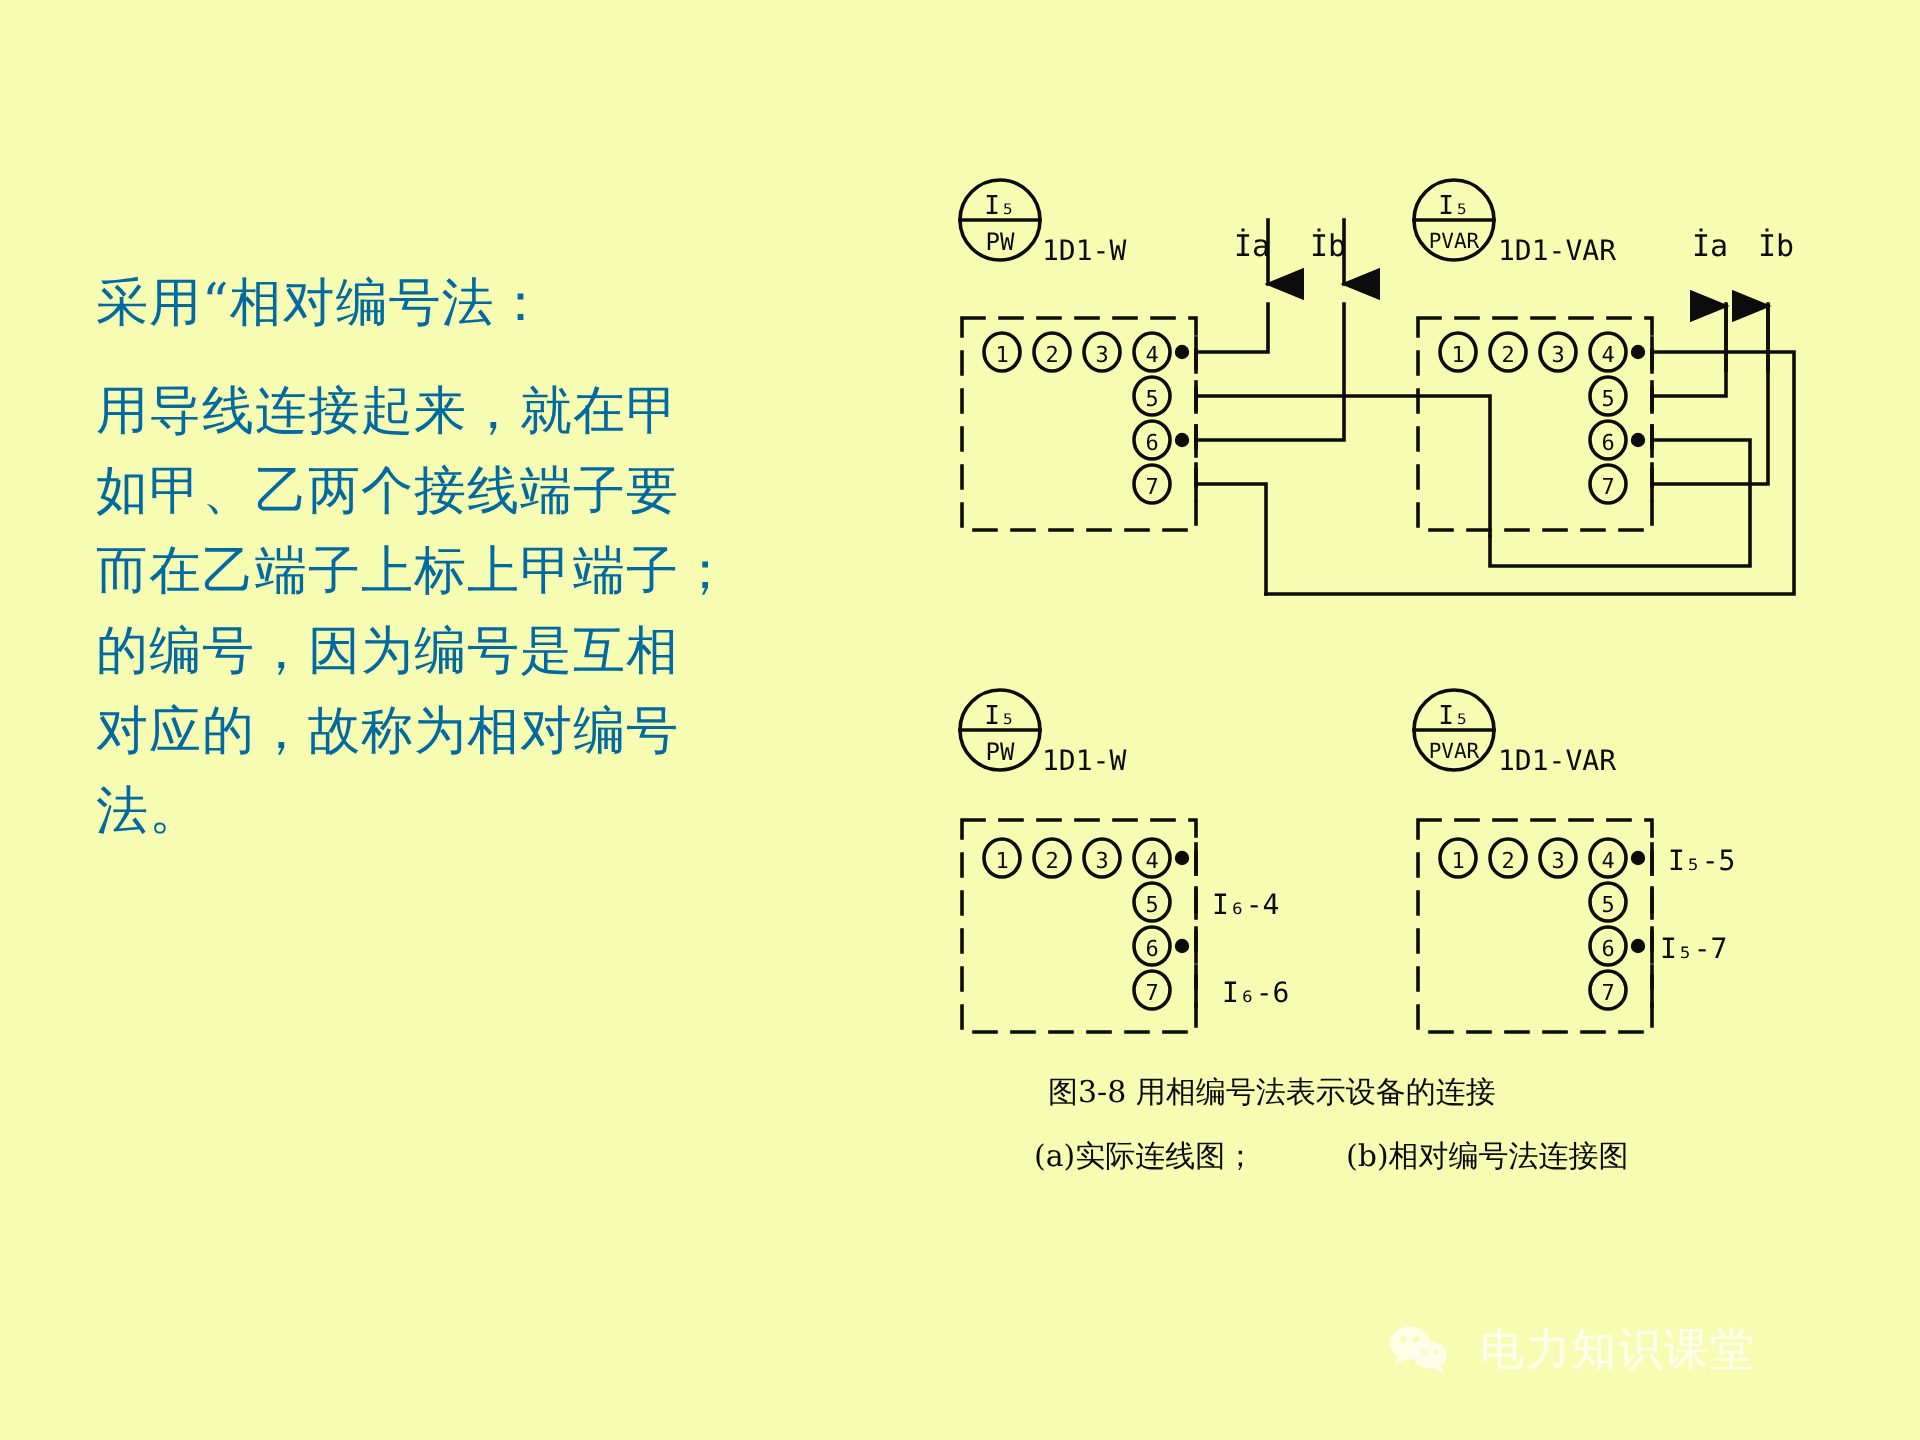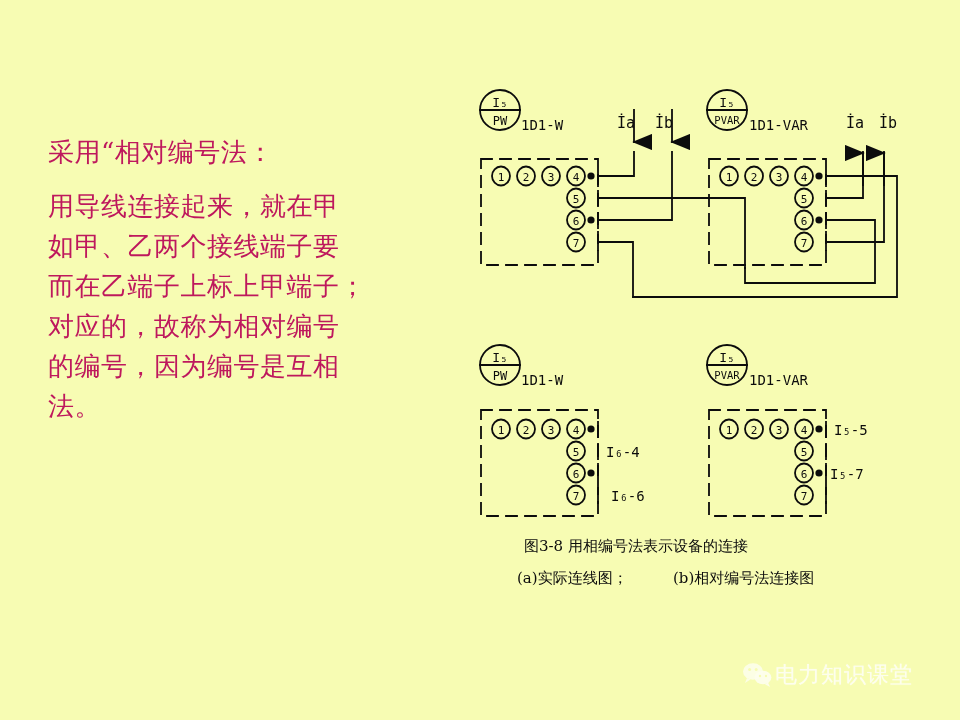--- a/index.html
+++ b/index.html
@@ -8,61 +8,61 @@
     background:#F7FCB3;
     font-family:"Liberation Serif", serif;
     overflow:hidden;
     position:relative;
   }
   #stage{position:absolute;left:0;top:0;width:960px;height:720px;}
 
   
   #text-block{
     position:absolute;left:48px;top:132px;width:390px;
-    color:#be185d;
+    color:#0369a1;
   }
   #text-block .ln{
     font-family:"DejaVu Serif","Liberation Serif",serif;
     font-size:26px;
     line-height:40px;
     letter-spacing:0.5px;
     white-space:pre;
   }
   #text-block .first{margin-bottom:14px;}
 
   
   svg#diagram{position:absolute;left:0;top:0;width:960px;height:720px;}
   svg#diagram text{font-family:"DejaVu Sans Mono","Liberation Mono",monospace;fill:#0c0c0c;}
   .cap{font-family:"DejaVu Serif","Liberation Serif",serif !important;fill:#16213a;}
 
   
   #watermark{
-    position:absolute;left:742px;top:660px;
-    display:flex;align-items:center;gap:3px;
+    position:absolute;left:694px;top:660px;
+    display:flex;align-items:center;gap:16px;
     opacity:.78;
   }
   #watermark .wm-text{
     font-family:"DejaVu Sans","Liberation Sans",sans-serif;
     font-size:22px;color:#ffffff;
     letter-spacing:1px;
     text-shadow:0 0 1px rgba(255,255,255,.6);
   }
 </style>
 </head>
 <body>
 
 <div id="stage">
 
   <div id="text-block">
     <div class="ln first">采用“相对编号法：</div>
     <div class="ln">用导线连接起来，就在甲</div>
     <div class="ln">如甲、乙两个接线端子要</div>
     <div class="ln">而在乙端子上标上甲端子；</div>
+    <div class="ln">的编号，因为编号是互相</div>
     <div class="ln">对应的，故称为相对编号</div>
-    <div class="ln">的编号，因为编号是互相</div>
     <div class="ln">法。</div>
   </div>
 
   <svg id="diagram" viewBox="0 0 960 720">
     <defs>
       <marker id="arrowDown" markerWidth="9" markerHeight="11" refX="4.5" refY="10" orient="auto">
         <path d="M0,0 L9,0 L4.5,11 Z" fill="#0c0c0c"></path>
       </marker>
       <marker id="arrowUp" markerWidth="9" markerHeight="11" refX="4.5" refY="10" orient="auto">
         <path d="M0,0 L9,0 L4.5,11 Z" fill="#0c0c0c"></path>

